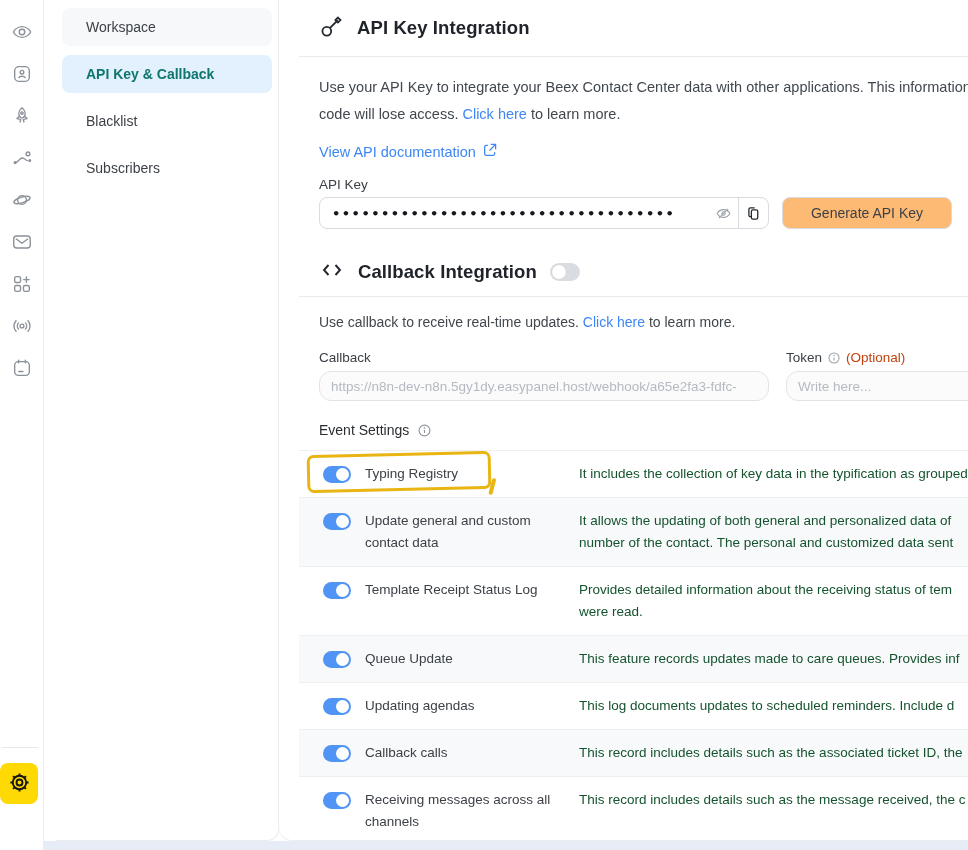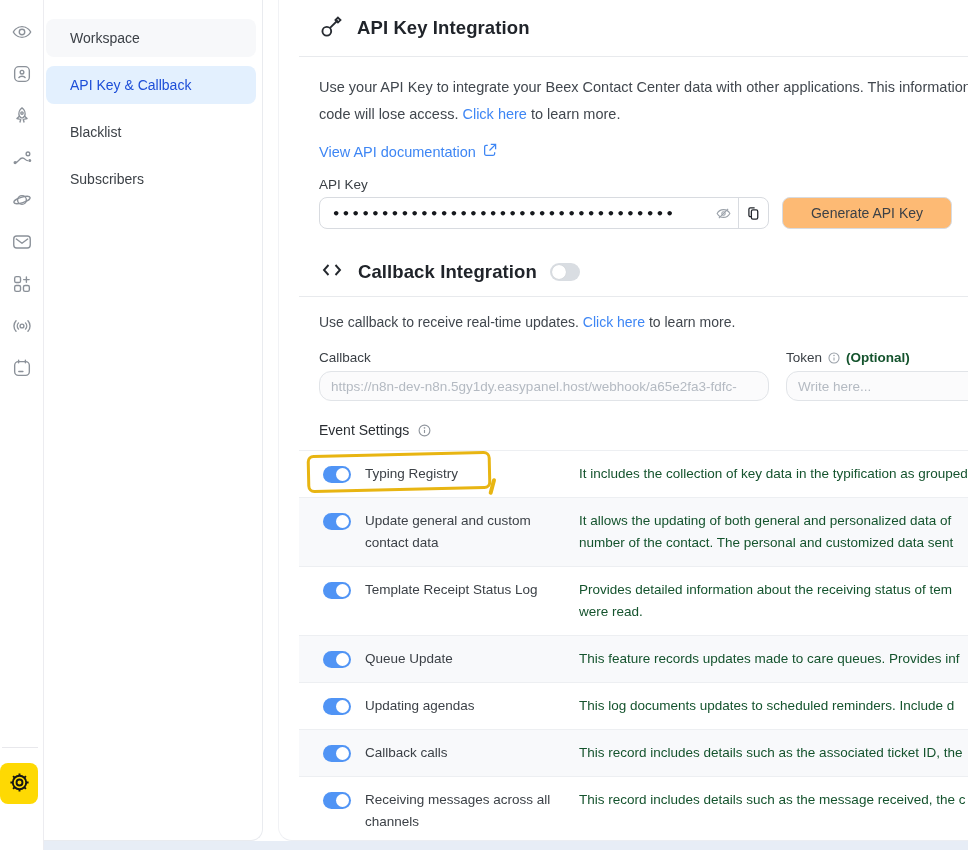--- a/index.html
+++ b/index.html
@@ -15,26 +15,26 @@
     border-right:1px solid #ececf0; z-index:5; display:flex; flex-direction:column; }
   .rail-icons { padding-top:21px; display:flex; flex-direction:column; align-items:center; }
   .rail-icon { width:22px; height:22px; margin-bottom:20px; color:#8b9199; cursor:pointer; }
   .rail-icon svg { width:22px; height:22px; display:block; }
   .rail-divider { position:absolute; left:2px; top:747px; width:36px; height:0; border-top:1px solid #e8e8ec; }
   .gear-btn { position:absolute; left:0; top:763px; width:38px; height:41px; background:#fed903;
     border:none; border-radius:8px; display:flex; align-items:center; justify-content:center; cursor:pointer; }
   .gear-btn svg { width:23px; height:23px; }
 
   
-  .sidebar { position:absolute; left:40px; top:0; width:223px; height:841px; background:#fff;
-    border-right:1px solid #e9ebef; border-bottom:1px solid #e9ebef; border-bottom-right-radius:12px; z-index:4; padding-top:19px; }
+  .sidebar { position:absolute; left:56px; top:0; width:223px; height:841px; background:#fff;
+    border-right:1px solid #e9ebef; border-bottom:1px solid #e9ebef; border-bottom-right-radius:12px; z-index:4; padding-top:8px; }
   .side-item { margin:0 6px 9px 6px; padding:10px 24px; border-radius:8px; font-size:14px;
     color:#3c4147; cursor:pointer; line-height:18px; }
   .side-item.muted { background:#f7f8fa; }
-  .side-item.selected { background:#e3f0fe; color:#1d4ed8; }
+  .side-item.selected { background:#e3f0fe; color:#0f766e;font-weight:bold; }
 
   
   .card { position:absolute; left:278px; top:0; width:1100px; height:841px; background:#fff;
     border-left:1px solid #f1f2f5; border-bottom:1px solid #eceef2; border-bottom-left-radius:14px; z-index:3; overflow:hidden; }
   .divider { border-top:1px solid #e8eaed; margin-left:20px; }
 
   .sec-head { display:flex; align-items:center; gap:13px; margin:13px 0 0 40px; height:30px; }
   .sec-head svg { flex:none; }
   .sec-title { font-size:18.5px; font-weight:700; color:#20242a; letter-spacing:.1px; }
   .d1 { margin-top:13px; }
@@ -60,21 +60,21 @@
   .toggle.on { background:#5094f5; }
   .toggle.on::after { content:''; position:absolute; right:2px; top:2px; width:13px; height:13px; border-radius:50%; background:#fff; }
   .toggle.off { background:#d9dde2; }
   .toggle.off::after { content:''; position:absolute; left:2px; top:2px; width:13px; height:13px; border-radius:50%; background:#fff; box-shadow:0 0 1px rgba(0,0,0,.15); }
   .toggle.lg { width:30px; height:18px; }
   .toggle.lg::after { width:14px; height:14px; }
 
   .cb-intro { margin:17px 0 0 40px; font-size:14px; color:#41474e; white-space:nowrap; }
   .fields-row { margin:20px 0 0 40px; display:flex; gap:17px; }
   .fld .lab { font-size:13.5px; color:#3b4046; margin-bottom:6px; display:flex; align-items:flex-end; gap:5px; }
-  .opt { color:#14532d;font-weight:bold; }
+  .opt { color:#c2410c; }
   .txt-input { height:30px; border:1px solid #e1e4e8; border-radius:12px; background:#fbfbfc;
     padding:0 11px; font-size:13.5px; color:#3c4147; outline:none; font-family:"Liberation Sans", sans-serif; }
   .txt-input::placeholder { color:#b4bac2; }
   .w-cb { width:450px; }
   .w-tk { width:260px; }
 
   .ev-head { margin:21px 0 0 40px; display:flex; align-items:center; gap:8px; }
   .ev-head .t { font-size:14px; font-weight:400; color:#2a2e33; }
   .icon-info { color:#9aa1a9; display:inline-flex; }
 

